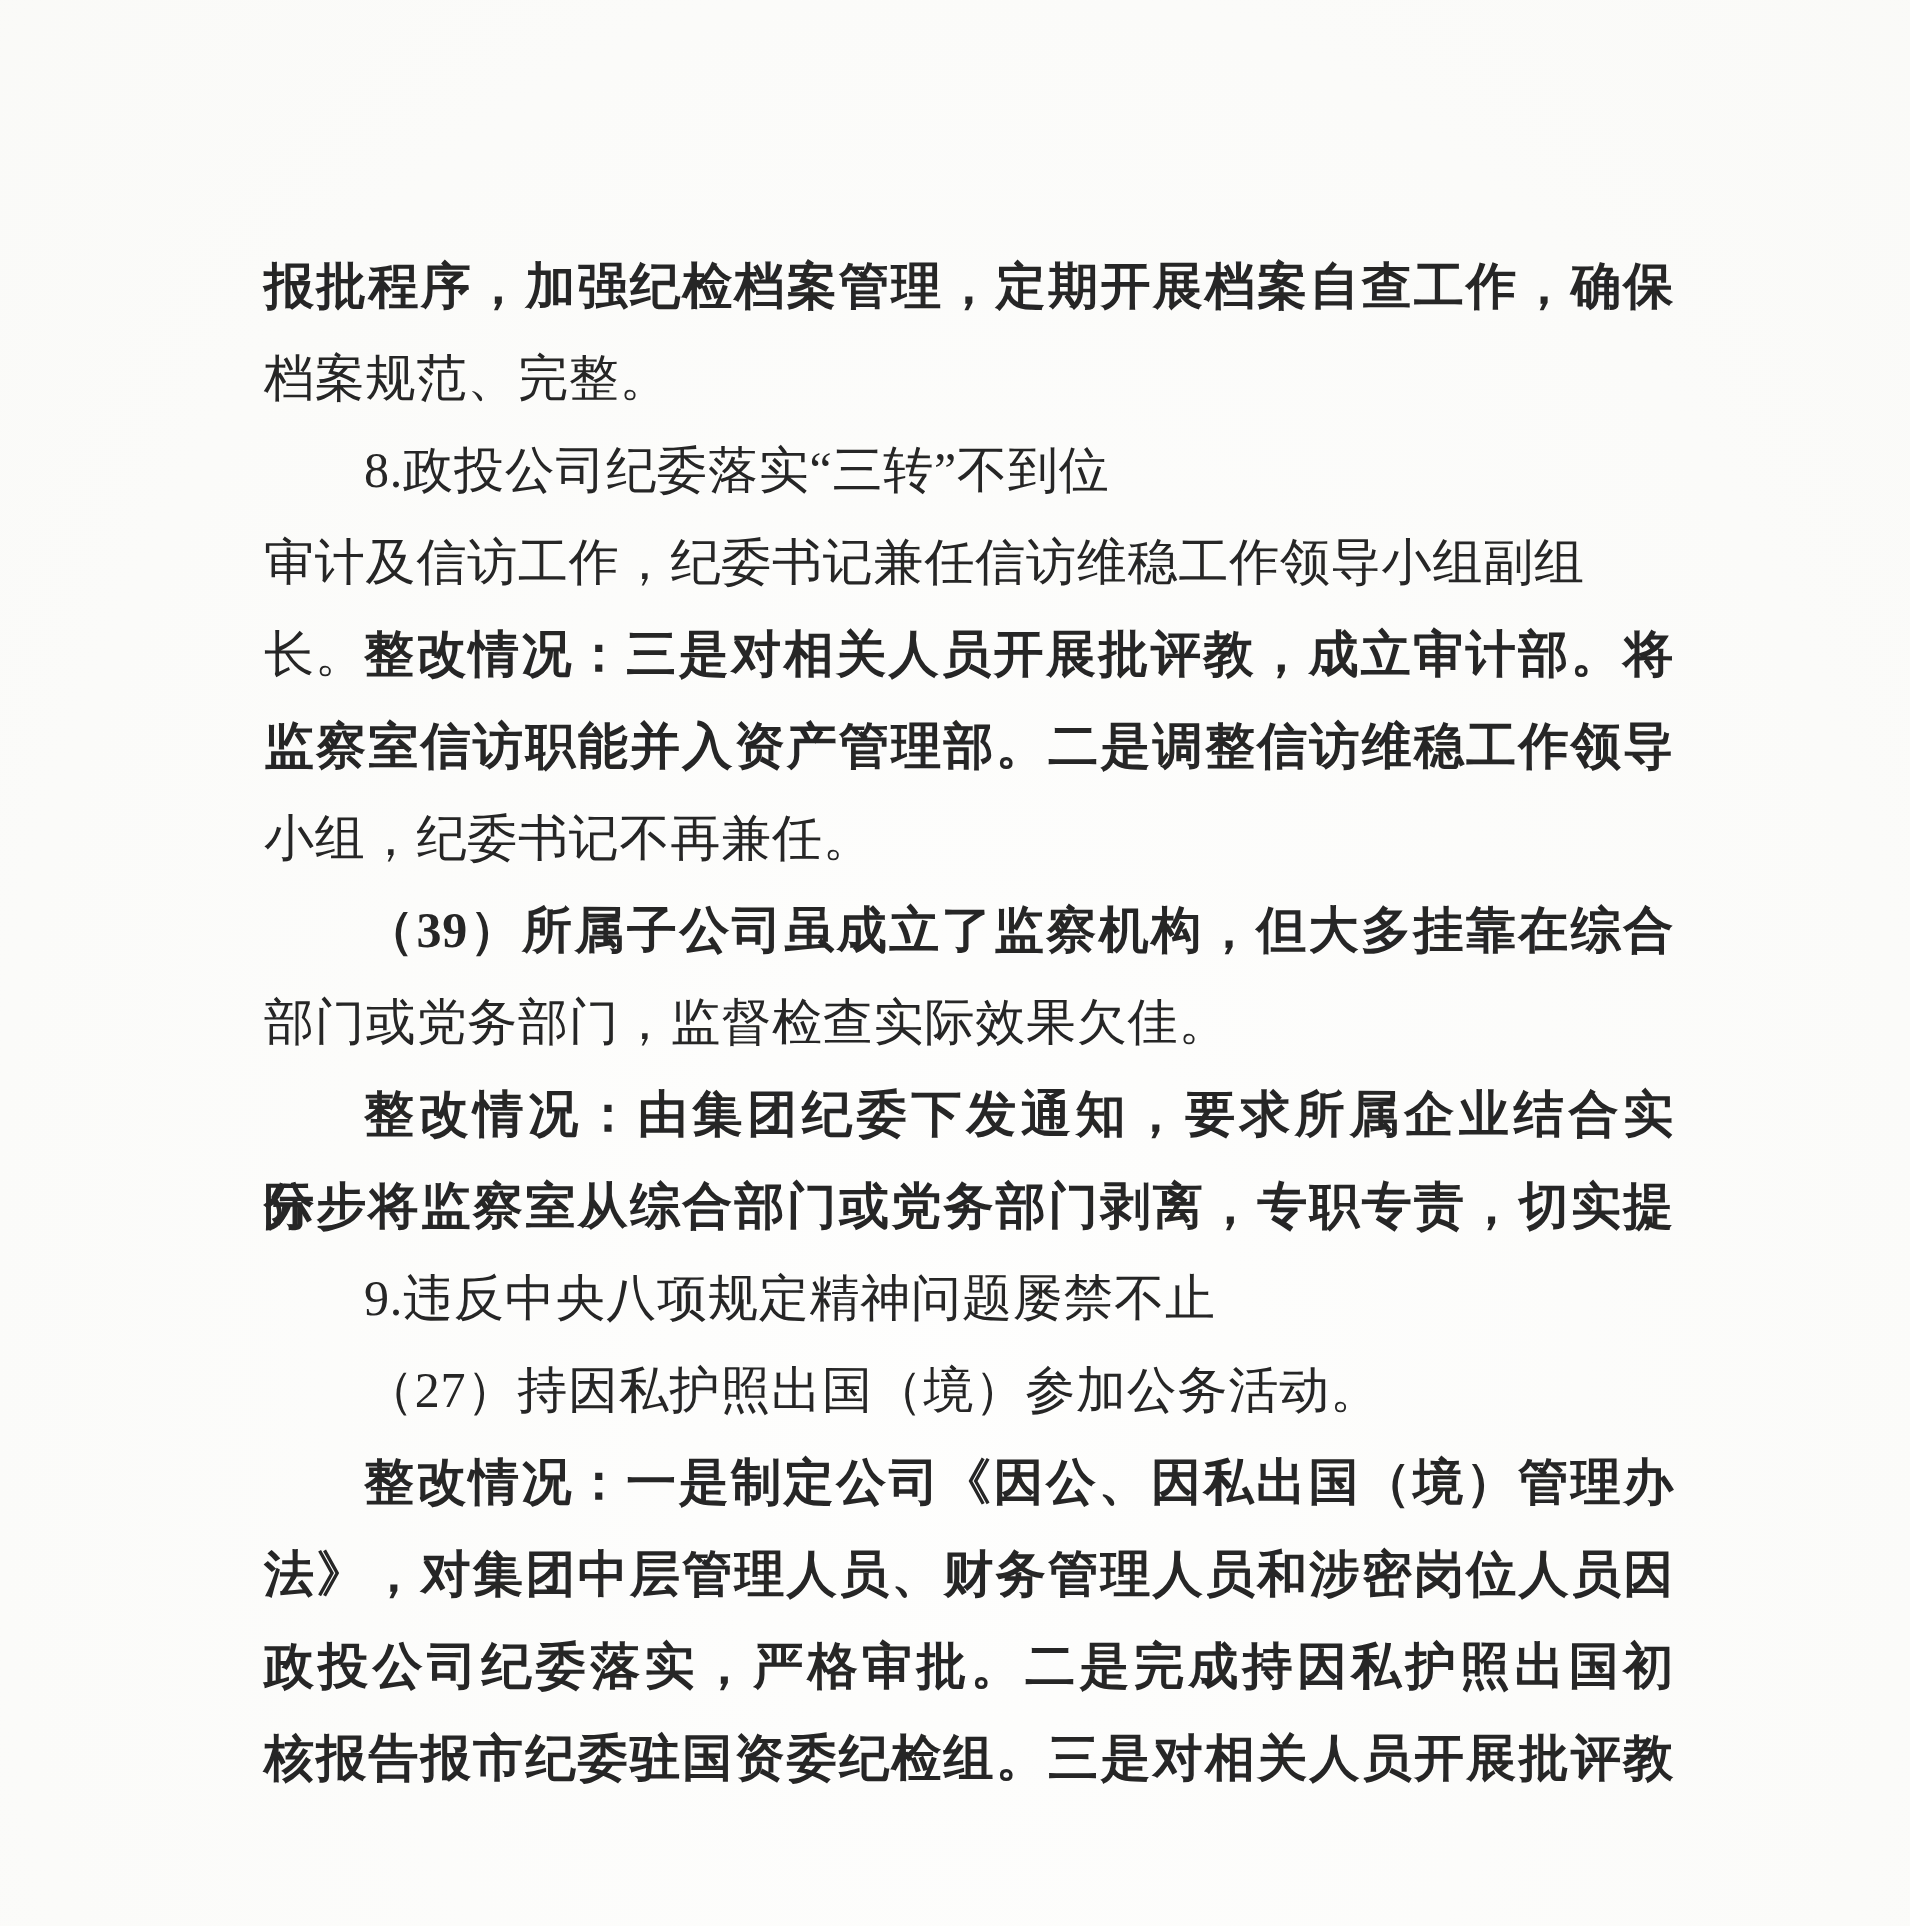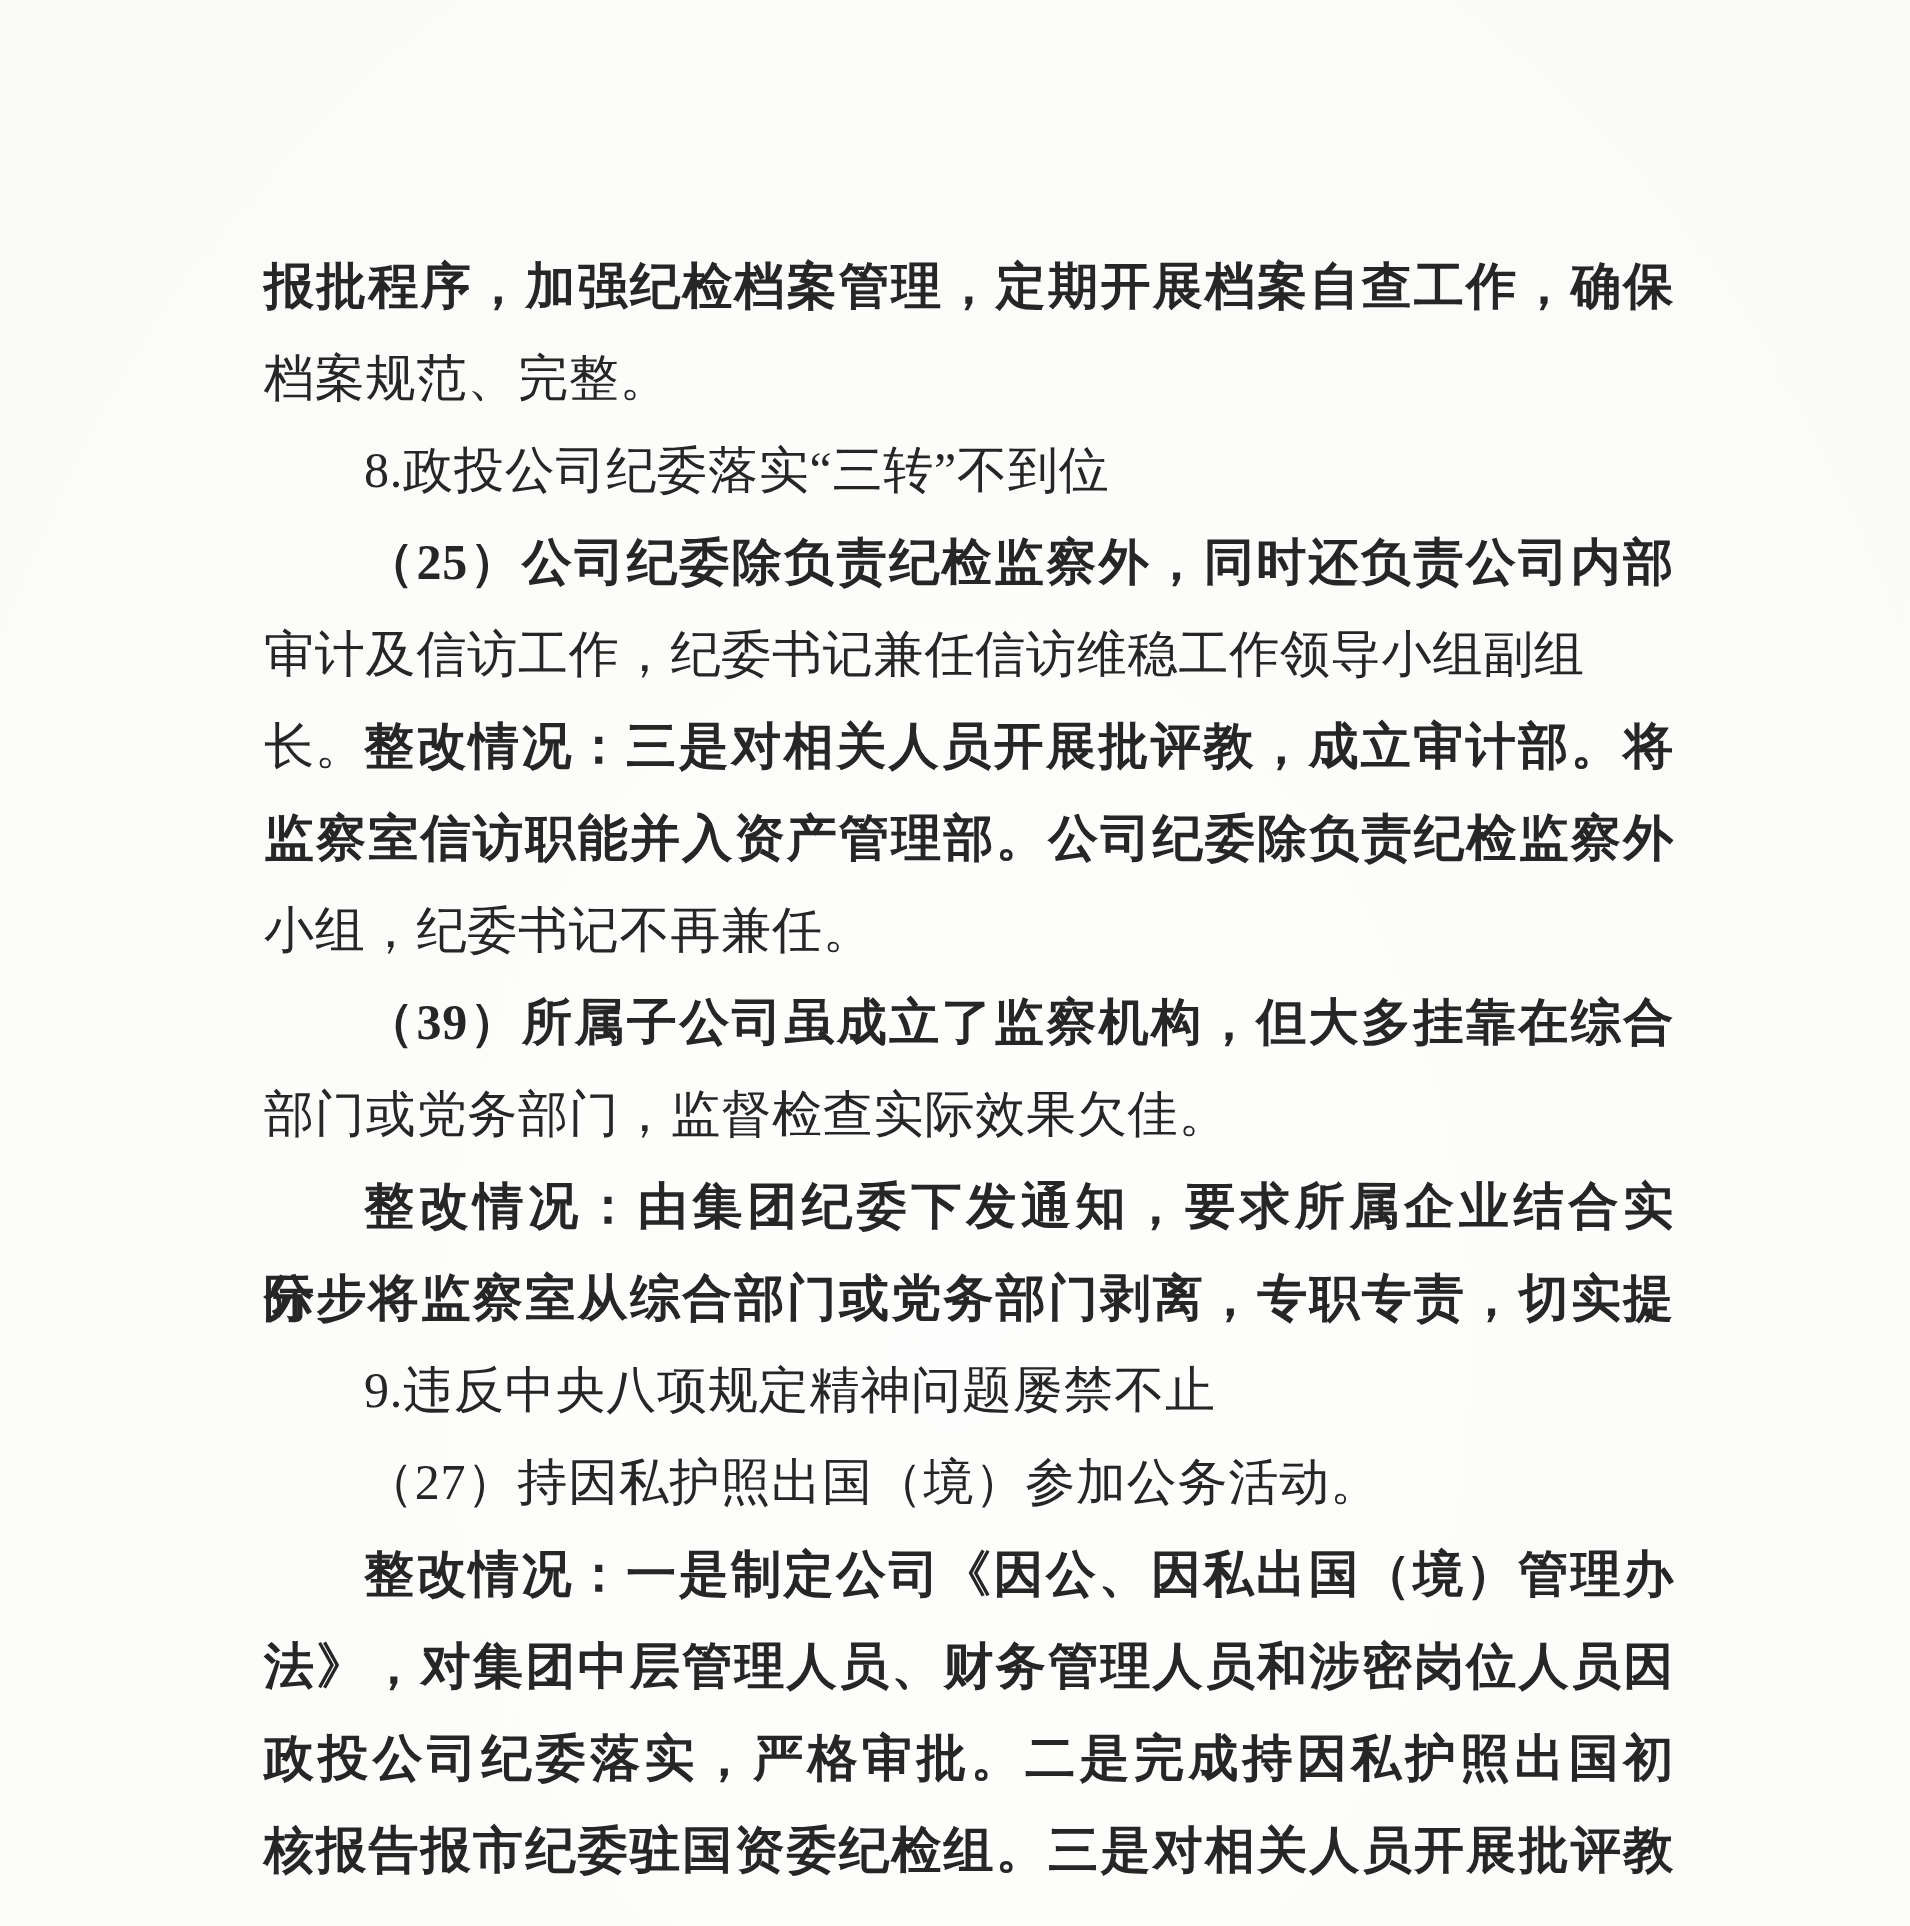--- a/index.html
+++ b/index.html
@@ -47,24 +47,23 @@
   }
 </style>
 </head>
 <body>
 
 <div class="page">
   <div class="textblock">
     <div class="line j">报批程序，加强纪检档案管理，定期开展档案自查工作，确保</div>
     <div class="line">档案规范、完整。</div>
     <div class="line i">8.政投公司纪委落实“三转”不到位</div>
-    <div class="line i j">（25）公司纪委除负责纪检监察外，同时还负责公司内部</div>
     <div class="line">审计及信访工作，纪委书记兼任信访维稳工作领导小组副组长。</div>
     <div class="line i j">整改情况：三是对相关人员开展批评教，成立审计部。将</div>
-    <div class="line j">监察室信访职能并入资产管理部。公司纪委除负责纪检监察外</div>
+    <div class="line j">监察室信访职能并入资产管理部。二是调整信访维稳工作领导</div>
     <div class="line">小组，纪委书记不再兼任。</div>
     <div class="line i j">（39）所属子公司虽成立了监察机构，但大多挂靠在综合</div>
     <div class="line">部门或党务部门，监督检查实际效果欠佳。</div>
     <div class="line i j">整改情况：由集团纪委下发通知，要求所属企业结合实际，</div>
     <div class="line j">分步将监察室从综合部门或党务部门剥离，专职专责，切实提</div>
     <div class="line i">9.违反中央八项规定精神问题屡禁不止</div>
     <div class="line i">（27）持因私护照出国（境）参加公务活动。</div>
     <div class="line i j">整改情况：一是制定公司《因公、因私出国（境）管理办</div>
     <div class="line j">法》，对集团中层管理人员、财务管理人员和涉密岗位人员因</div>
     <div class="line j">政投公司纪委落实，严格审批。二是完成持因私护照出国初</div>

